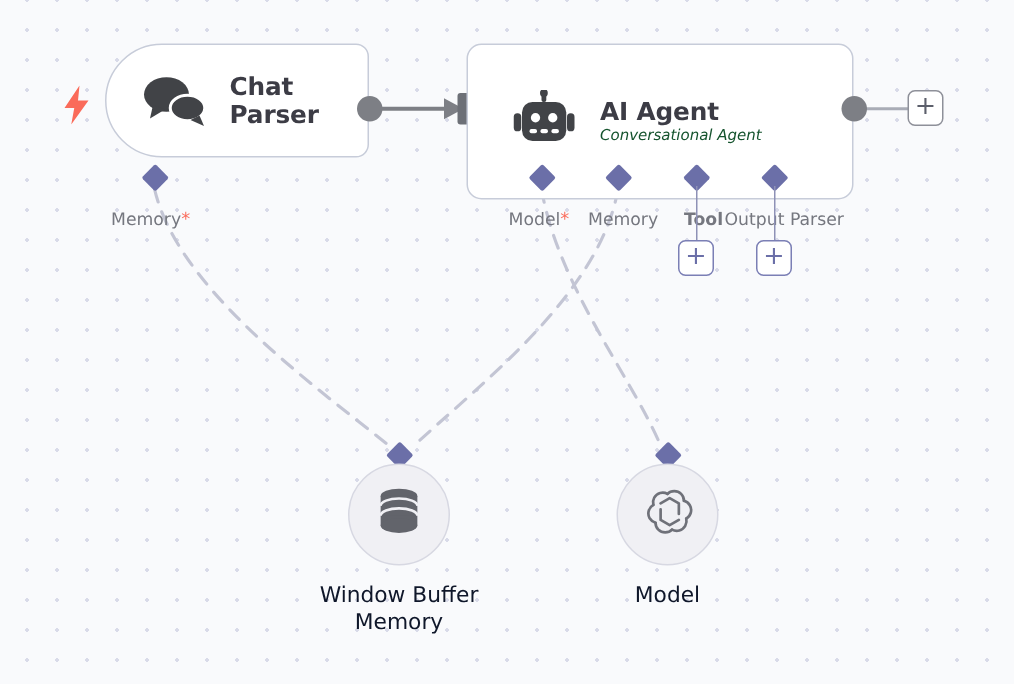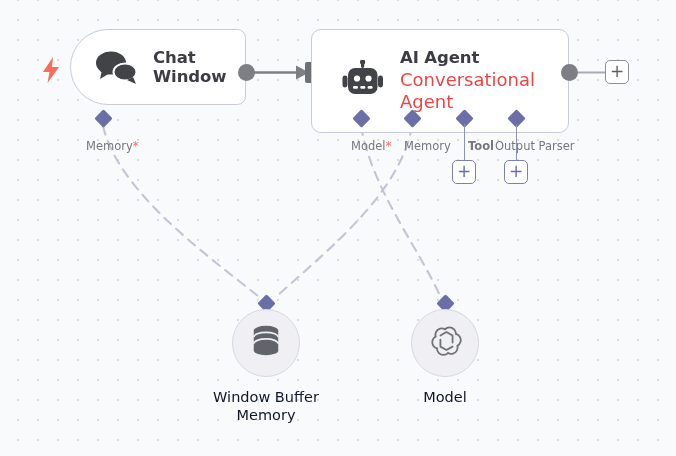--- a/index.html
+++ b/index.html
@@ -74,24 +74,25 @@
     justify-content: center;
   }
   .node-title {
     font-size: 16.5px;
     font-weight: bold;
     color: #3c3c45;
     line-height: 1.18;
     letter-spacing: -0.1px;
   }
   .node-subtitle {
-    font-size: 18px;
-    color: #ef4444;
+    font-size: 10px;
+    color: #14532d;
     line-height: 1.25;
     margin-top: 1px;
+    font-style: italic;
   }
 
   
   .bolt {
     position: absolute;
     left: 42px;
     top: 57px;
     width: 18px;
     height: 26px;
   }
@@ -146,21 +147,20 @@
     height: 13px;
     background: #6b6fa8;
     transform: rotate(45deg);
     border-radius: 1.5px;
   }
   .port-label {
     position: absolute;
     font-size: 11.5px;
     color: #75777f;
     white-space: nowrap;
-    margin-left: 12px;
   }
   .req-star { color: #fa6b5a; font-size: 12px; }
 
   
   .subnode {
     position: absolute;
     width: 68px;
     height: 68px;
     border-radius: 50%;
     background: #f0f0f4;
@@ -211,21 +211,21 @@
   <div class="node-icon">
     <svg viewBox="0 0 46 40" width="46" height="40" xmlns="http://www.w3.org/2000/svg">
       <ellipse cx="18" cy="16" rx="15" ry="11.5" fill="#414347"></ellipse>
       <polygon points="9,23 7,32 17,26" fill="#414347"></polygon>
       <ellipse cx="32" cy="25" rx="11.5" ry="8.5" fill="#414347" stroke="#ffffff" stroke-width="2"></ellipse>
       <polygon points="40,30 43,37 34,33" fill="#414347"></polygon>
     </svg>
   </div>
   <div class="node-text">
     <div class="node-title">Chat</div>
-    <div class="node-title">Window</div>
+    <div class="node-title">Parser</div>
   </div>
 </div>
 
 <div class="out-dot trigger-out"></div>
 
 <div class="diamond" style="left:97px; top:112px;"></div>
 <div class="port-label" style="left:74px; top:139px;">
   <span>Memory</span><span class="req-star">*</span>
 </div>
 

